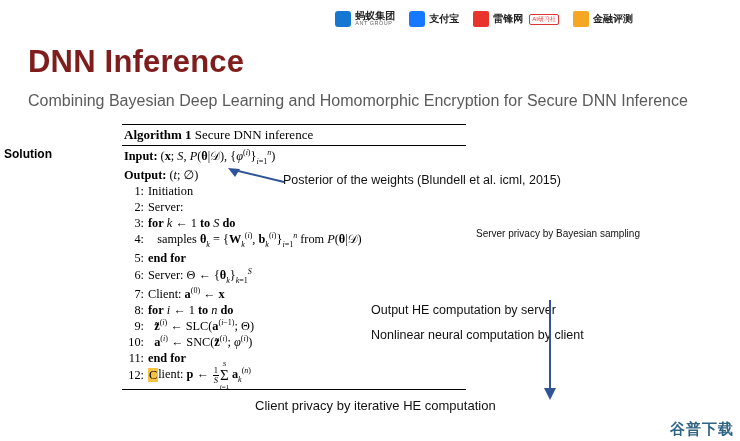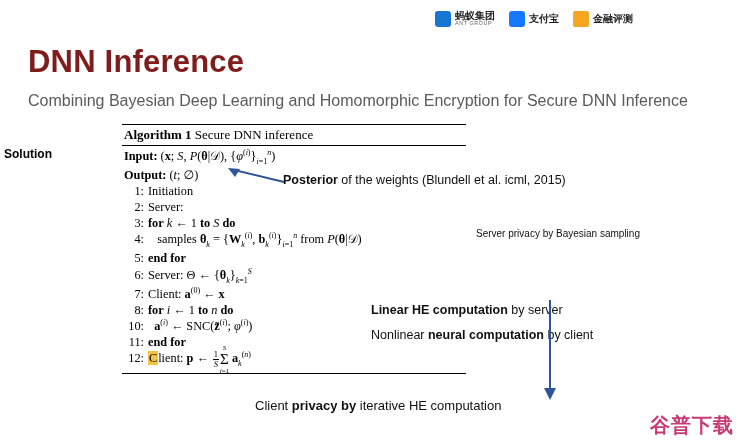--- a/index.html
+++ b/index.html
@@ -176,42 +176,42 @@
   }
 
   
   .anno {
     position: absolute;
     font-family: "Liberation Sans", sans-serif;
     color: #111;
     font-size: 12.5px;
     white-space: nowrap;
   }
-  .anno b { font-weight: bold; }
+  .anno b { font-weight: normal; }
 
   .anno-posterior { left: 283px; top: 173px; }
   .anno-server { left: 476px; top: 228px; font-size: 10px; }
   .anno-linear { left: 371px; top: 303px; }
   .anno-nonlinear { left: 371px; top: 328px; }
   .anno-client { left: 255px; top: 398px; font-size: 13px; }
 
   
   svg.arrow {
     position: absolute;
     overflow: visible;
   }
 
   
   .watermark {
     position: absolute;
     right: 6px;
     bottom: 2px;
-    font-size: 20px;
+    font-size: 15px;
     font-weight: bold;
-    color: #be185d;
+    color: #0c4a6e;
     letter-spacing: 1px;
     opacity: .85;
     margin-top: 42px;
   }
 </style>
 </head>
 <body>
 
 <div class="logobar">
   <span class="logo-unit">
@@ -219,20 +219,25 @@
     <span class="logo-cn">
       <span>蚂蚁集团</span>
       <span class="logo-en">ANT GROUP</span>
     </span>
   </span>
   <span class="logo-unit">
     <span class="logo-mark alipay-mark"></span>
     <span class="logo-cn">支付宝</span>
   </span>
   <span class="logo-unit">
+    <span class="logo-mark leiphone-mark"></span>
+    <span class="logo-cn">雷锋网</span>
+    <span class="logo-sub">AI研习社</span>
+  </span>
+  <span class="logo-unit">
     <span class="logo-mark jinrong-mark"></span>
     <span class="logo-cn">金融评测</span>
   </span>
 </div>
 
 <div class="title">DNN Inference</div>
 <div class="subtitle">Combining Bayesian Deep Learning and Homomorphic Encryption for Secure DNN Inference</div>
 <div class="solution-label">Solution</div>
 
 <div class="algo">
@@ -252,35 +257,36 @@
     </div>
 
     <div class="algo-line"><span class="ln">1:</span>Initiation</div>
     <div class="algo-line"><span class="ln">2:</span>Server:</div>
     <div class="algo-line"><span class="ln">3:</span><span class="bold">for</span> <i>k</i> ← 1 <span class="bold">to</span> <i>S</i> <span class="bold">do</span></div>
     <div class="algo-line"><span class="ln">4:</span>&nbsp;&nbsp;&nbsp;samples <b>θ</b><sub><i>k</i></sub> = {<b>W</b><sub><i>k</i></sub><sup>(<i>i</i>)</sup>, <b>b</b><sub><i>k</i></sub><sup>(<i>i</i>)</sup>}<sub><i>i</i>=1</sub><sup><i>n</i></sup> from <i>P</i>(<b>θ</b>|<span style="font-family:'Liberation Serif',serif;">𝒟</span>)</div>
     <div class="algo-line"><span class="ln">5:</span><span class="bold">end for</span></div>
     <div class="algo-line"><span class="ln">6:</span>Server: Θ ← {<b>θ</b><sub><i>k</i></sub>}<sub><i>k</i>=1</sub><sup><i>S</i></sup></div>
     <div class="algo-line"><span class="ln">7:</span>Client: <b>a</b><sup>(0)</sup> ← <b>x</b></div>
     <div class="algo-line"><span class="ln">8:</span><span class="bold">for</span> <i>i</i> ← 1 <span class="bold">to</span> <i>n</i> <span class="bold">do</span></div>
+    <div class="algo-line"><span class="ln">9:</span>&nbsp;&nbsp;<b>z̃</b><sup>(<i>i</i>)</sup> ← SLC(<b>a</b><sup>(<i>i</i>−1)</sup>; Θ)</div>
     <div class="algo-line"><span class="ln">10:</span>&nbsp;&nbsp;<b>a</b><sup>(<i>i</i>)</sup> ← SNC(<b>z̃</b><sup>(<i>i</i>)</sup>; <i>φ</i><sup>(<i>i</i>)</sup>)</div>
     <div class="algo-line"><span class="ln">11:</span><span class="bold">end for</span></div>
     <div class="algo-line"><span class="ln">12:</span><span class="hl">C</span>lient: <b>p</b> ← <span class="frac"><span class="num">1</span><span class="den"><i>S</i></span></span><span class="bigsum">Σ<span class="lim-top"><i>S</i></span><span class="lim-bot"><i>i</i>=1</span></span>&nbsp;<b>a</b><sub><i>k</i></sub><sup>(<i>n</i>)</sup></div>
   </div>
   <div class="algo-rule-bot"></div>
 </div>
 
 <div class="anno anno-posterior">
   <b>Posterior</b><span> of the weights (Blundell et al. icml, 2015)</span>
 </div>
 
 <div class="anno anno-server">Server privacy by Bayesian sampling</div>
 
 <div class="anno anno-linear">
-  <b>Linear HE computation</b><span> by server</span>
+  <b>Output HE computation</b><span> by server</span>
 </div>
 
 <div class="anno anno-nonlinear">
   <span>Nonlinear </span><b>neural computation</b><span> by client</span>
 </div>
 
 <div class="anno anno-client">
   <span>Client </span><b>privacy by</b><span> iterative HE computation</span>
 </div>
 

